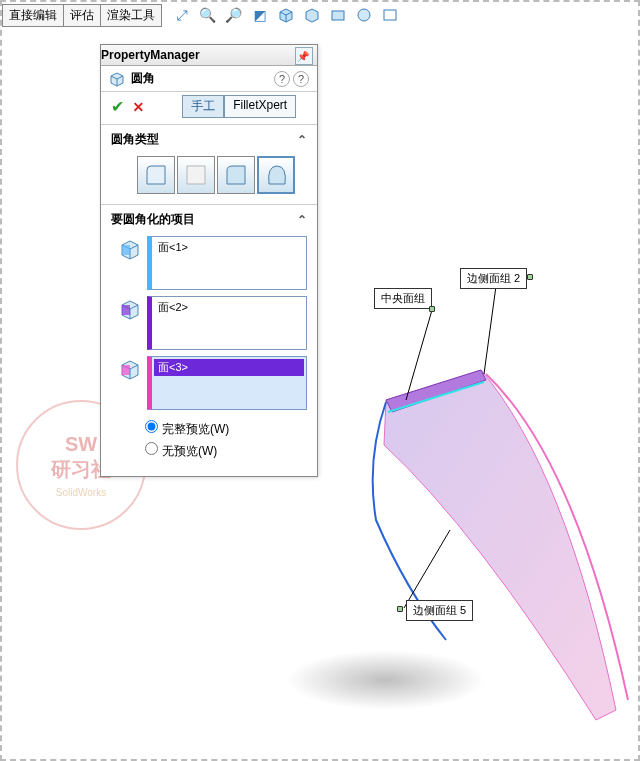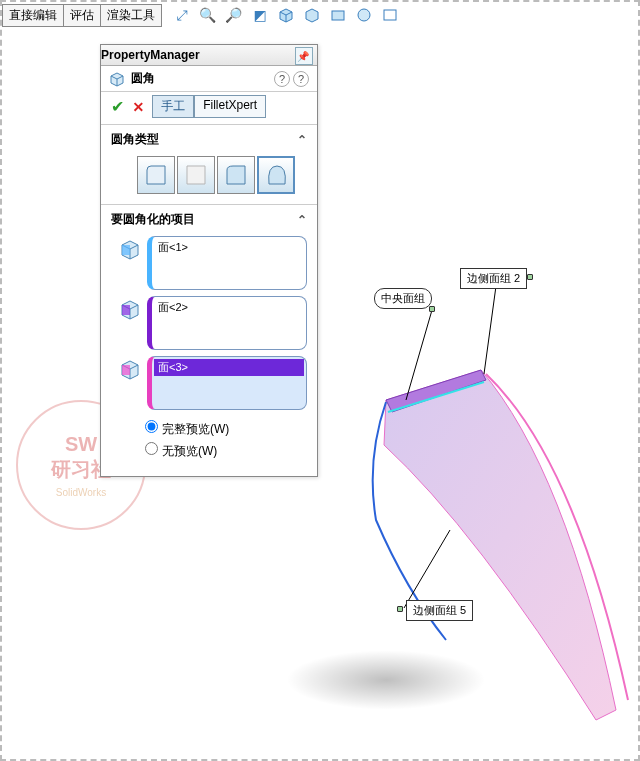--- a/index.html
+++ b/index.html
@@ -17,33 +17,33 @@
 .panel { position: absolute; left: 98px; top: 42px; width: 218px; background: #fff; border: 1px solid #888; z-index: 5; box-shadow: 1px 1px 4px rgba(0,0,0,.15); }
 .panel-title { background: linear-gradient(#f8f8f8,#e6e6e6); border-bottom: 1px solid #aaa; text-align: left; font-weight: bold; padding: 3px 0; position: relative; font-size: 12px; }
 .panel-title .pin { position: absolute; right: 4px; top: 2px; width: 18px; height: 18px; border: 1px solid #8ab; background: #eef6fa; display: flex; align-items: center; justify-content: center; font-size: 10px; }
 .feature-header { display: flex; align-items: center; padding: 4px 8px; border-bottom: 1px solid #ccc; }
 .feature-header .cube { width: 16px; height: 16px; margin-right: 6px; }
 .feature-header .name { font-weight: bold; flex: 1; }
 .feature-header .help { width: 16px; height: 16px; border: 1px solid #aaa; border-radius: 50%; text-align: center; line-height: 14px; margin-left: 3px; font-size: 11px; color: #555; cursor: pointer; }
 .confirm-row { display: flex; align-items: center; padding: 3px 10px 6px; gap: 8px; }
 .ok { color: #2a9d2a; font-size: 16px; cursor: pointer; }
 .cancel { color: #d22; font-size: 14px; font-weight: bold; cursor: pointer; }
-.mode-btns { display: flex; }
+.mode-btns { display: flex; margin-left: 30px; }
 .mode-btn { border: 1px solid #7a98b0; padding: 2px 8px; font-size: 12px; background: #f4f8fb; cursor: pointer; }
 .mode-btn.active { background: #dceaf5; color: #2b5f8f; }
 .section { border-top: 1px solid #ccc; }
 .section-head { display: flex; align-items: center; padding: 6px 10px 4px; font-weight: bold; font-size: 12px; }
 .section-head .chev { margin-left: auto; font-size: 12px; color: #555; cursor: pointer; }
 .type-row { display: flex; gap: 2px; padding: 4px 0 10px 36px; }
 .type-box { width: 38px; height: 38px; border: 1px solid #888; background: linear-gradient(#fff,#cfe3f0); display: flex; align-items: center; justify-content: center; cursor: pointer; }
 .type-box.sel { border: 2px solid #5a8fc0; }
 .type-svg { width: 26px; height: 26px; }
 .item-row { display: flex; align-items: flex-start; padding: 4px 10px 2px 18px; gap: 6px; }
 .item-icon { width: 22px; height: 22px; flex-shrink: 0; margin-top: 2px; }
-.item-list { flex: 1; height: 54px; border: 1px solid #7a98c0; border-left-width: 5px; background: #fff; font-size: 11px; padding: 2px 2px; overflow: hidden; position: relative; border-radius: 8px; }
+.item-list { flex: 1; height: 54px; border: 1px solid #7a98c0; border-left-width: 5px; background: #fff; font-size: 11px; padding: 2px 2px; overflow: hidden; position: relative; border-radius: 1px; }
 .item-list.b-blue { border-left-color: #49b4ff; }
 .item-list.b-purple { border-left-color: #7a1fcf; }
 .item-list.b-magenta { border-left-color: #e83fbf; }
 .item-entry { padding: 1px 4px; }
 .item-entry.sel { background: #6d28d9; color: #fff; }
 .item-list.sel-bg { background: #d8e8fb; }
 .options { padding: 6px 10px 14px 44px; }
 .options label { display: block; font-size: 12px; padding: 2px 0; cursor: pointer; }
 .options input { margin-right: 4px; }
 .callout { position: absolute; background: #fff; border: 1px solid #333; padding: 2px 6px; font-size: 11px; z-index: 4; }
@@ -76,21 +76,21 @@
 
       <path d="M380 370 L475 340 L480 350 L386 382 Z" fill="#b27adf" stroke="#7c3fb8"></path>
 
       <path d="M380 372 Q360 430 370 490 Q400 560 440 610" fill="none" stroke="#2a62d8" stroke-width="2"></path>
 
       <path d="M480 344 Q570 430 622 670" fill="none" stroke="#f06fc4" stroke-width="2"></path>
 
       <path d="M382 382 L478 352" stroke="#35e2e8" stroke-width="2"></path>
     </svg>
 
-    <div class="callout" style="left:368px; top:258px;border-radius:10px;">中央面组</div>
+    <div class="callout" style="left:368px; top:258px;">中央面组</div>
     <div class="callout-dot" style="left:423px; top:276px;"></div>
     <svg class="leader" style="left:398px; top:278px;" width="40" height="100">
         <line x1="28" y1="2" x2="2" y2="92" stroke="#000"></line>
       </svg>
 
     <div class="callout" style="left:454px; top:238px;">边侧面组 2</div>
     <div class="callout-dot" style="left:521px; top:244px;"></div>
     <svg class="leader" style="left:476px; top:256px;" width="20" height="92">
         <line x1="14" y1="0" x2="2" y2="88" stroke="#000"></line>
       </svg>

